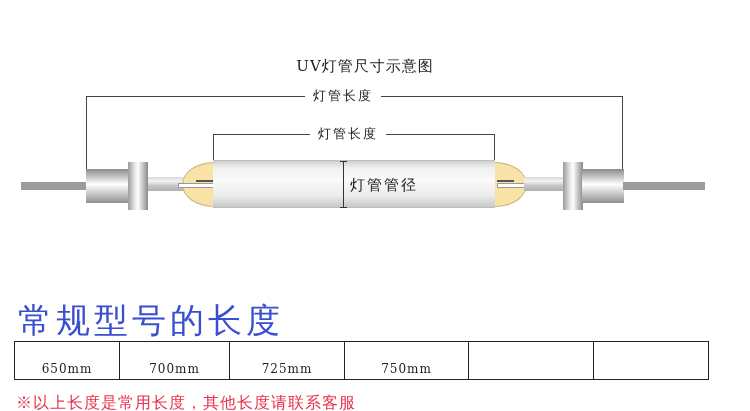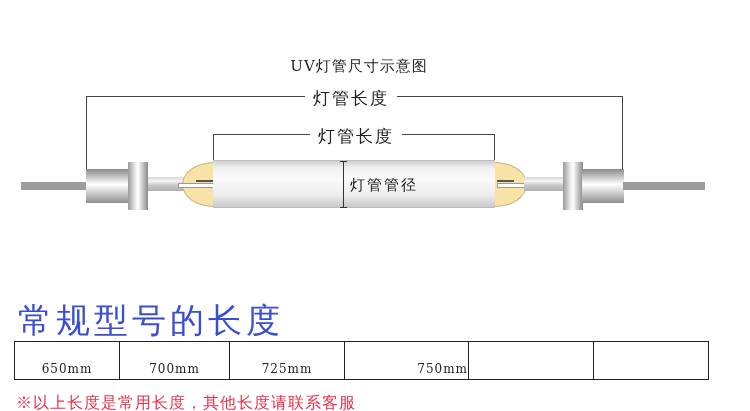--- a/index.html
+++ b/index.html
@@ -1,21 +1,21 @@
 <!DOCTYPE html>
 <html><head>
 <meta charset="utf-8">
 <style>
   html, body { margin: 0; padding: 0; background: #ffffff; }
   body { width: 750px; height: 411px; position: relative; overflow: hidden;
          font-family: "DejaVu Serif", "Liberation Serif", serif; color: #222; }
   .abs { position: absolute; }
   .title { left: 0; width: 700px; top: 57px; text-align: center; font-size: 15px;
-           letter-spacing: 1px; color: #222; padding-left: 9px; }
-  .label { font-size: 17px; color: #222; background: #fff; padding: 0 8px; white-space: nowrap;
+           letter-spacing: 1px; color: #222; padding-left: 15px; }
+  .label { font-size: 13px; color: #222; background: #fff; padding: 0 8px; white-space: nowrap;
            letter-spacing: 2px; }
   .line-h { height: 1px; background: #444; }
   .line-v { width: 1px; background: #444; }
   .wire { background: #9c9c9c; }
   .cap { background: linear-gradient(to bottom, #8a8a8a 0%, #bdbdbd 20%, #ffffff 45%, #d8d8d8 65%, #8f8f8f 100%); }
   .flange { background: linear-gradient(to right, #9a9a9a 0%, #e8e8e8 35%, #ffffff 50%, #cfcfcf 70%, #8a8a8a 100%);
             border: 0 solid #888; }
   .stem { background: linear-gradient(to bottom, #d8d8d8 0%, #f4f4f4 30%, #c8c8c8 60%, #b0b0b0 100%); }
   .tube { background: linear-gradient(to bottom, #d0d0d0 0%, #f0f0f0 15%, #fafafa 40%, #ececec 75%, #c8c8c8 100%);
           border-top: 1px solid #bfbfbf; border-bottom: 1px solid #bdbdbd; }
@@ -80,20 +80,20 @@
 </div>
 
 <div class="abs heading">常规型号的长度</div>
 
 <table class="lengths">
   <tbody>
       <tr>
     <td style="width:104px;">650mm</td>
     <td style="width:109px;">700mm</td>
     <td style="width:114px;">725mm</td>
-    <td style="width:123px;text-align:right;">750mm</td>
+    <td style="width:123px;">750mm</td>
     <td style="width:124px;"></td>
     <td style="width:114px;"></td>
   </tr>
 </tbody>
   </table>
 
 <div class="abs note">※以上长度是常用长度，其他长度请联系客服</div>
 
 </body></html>

